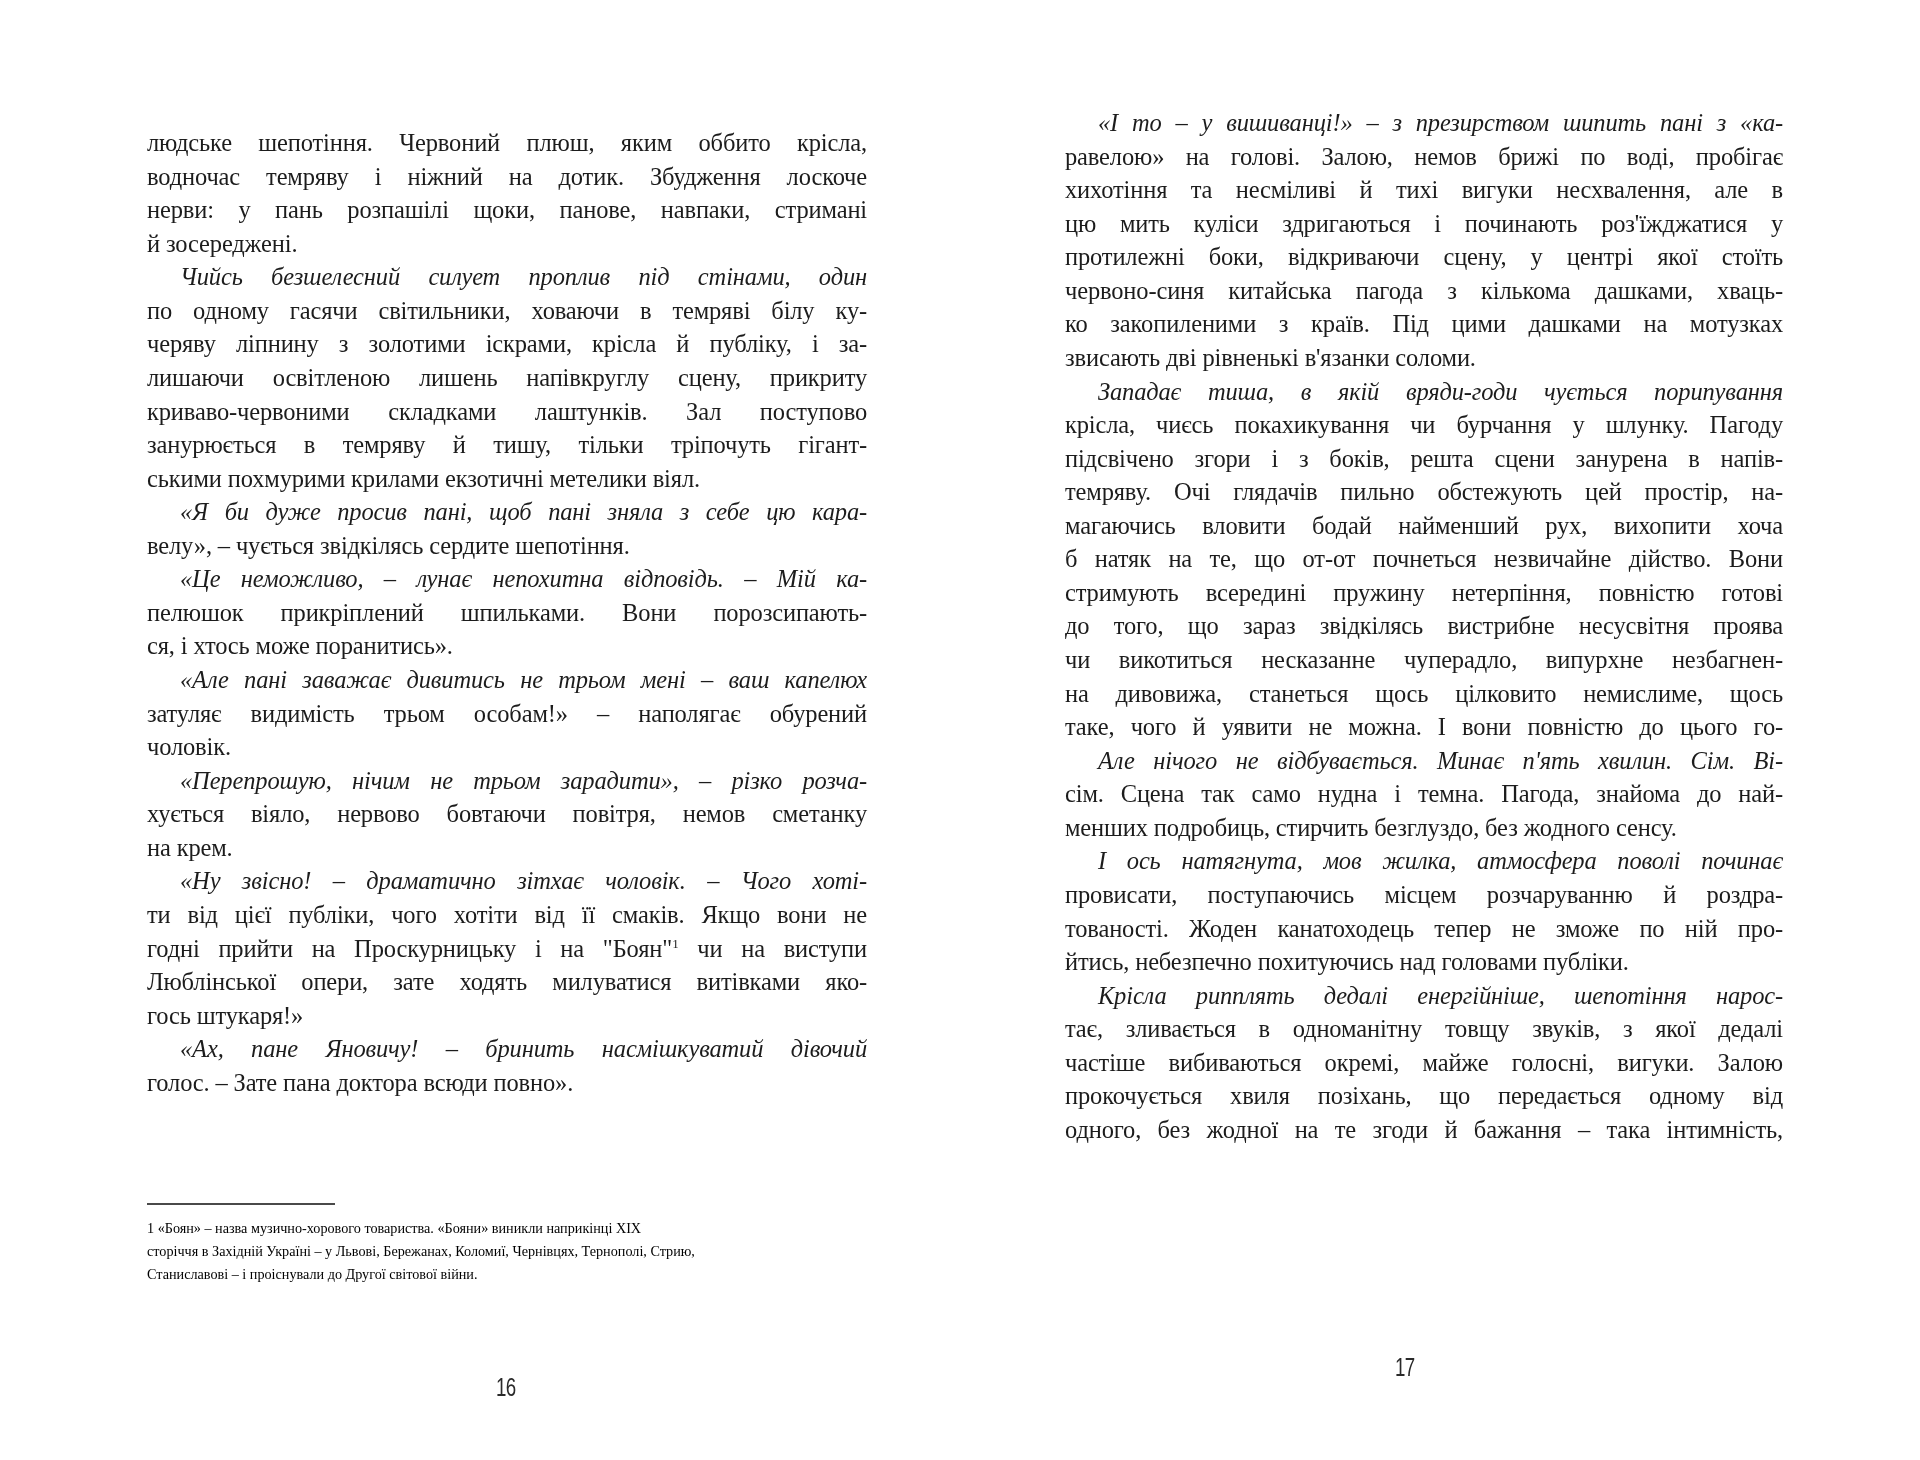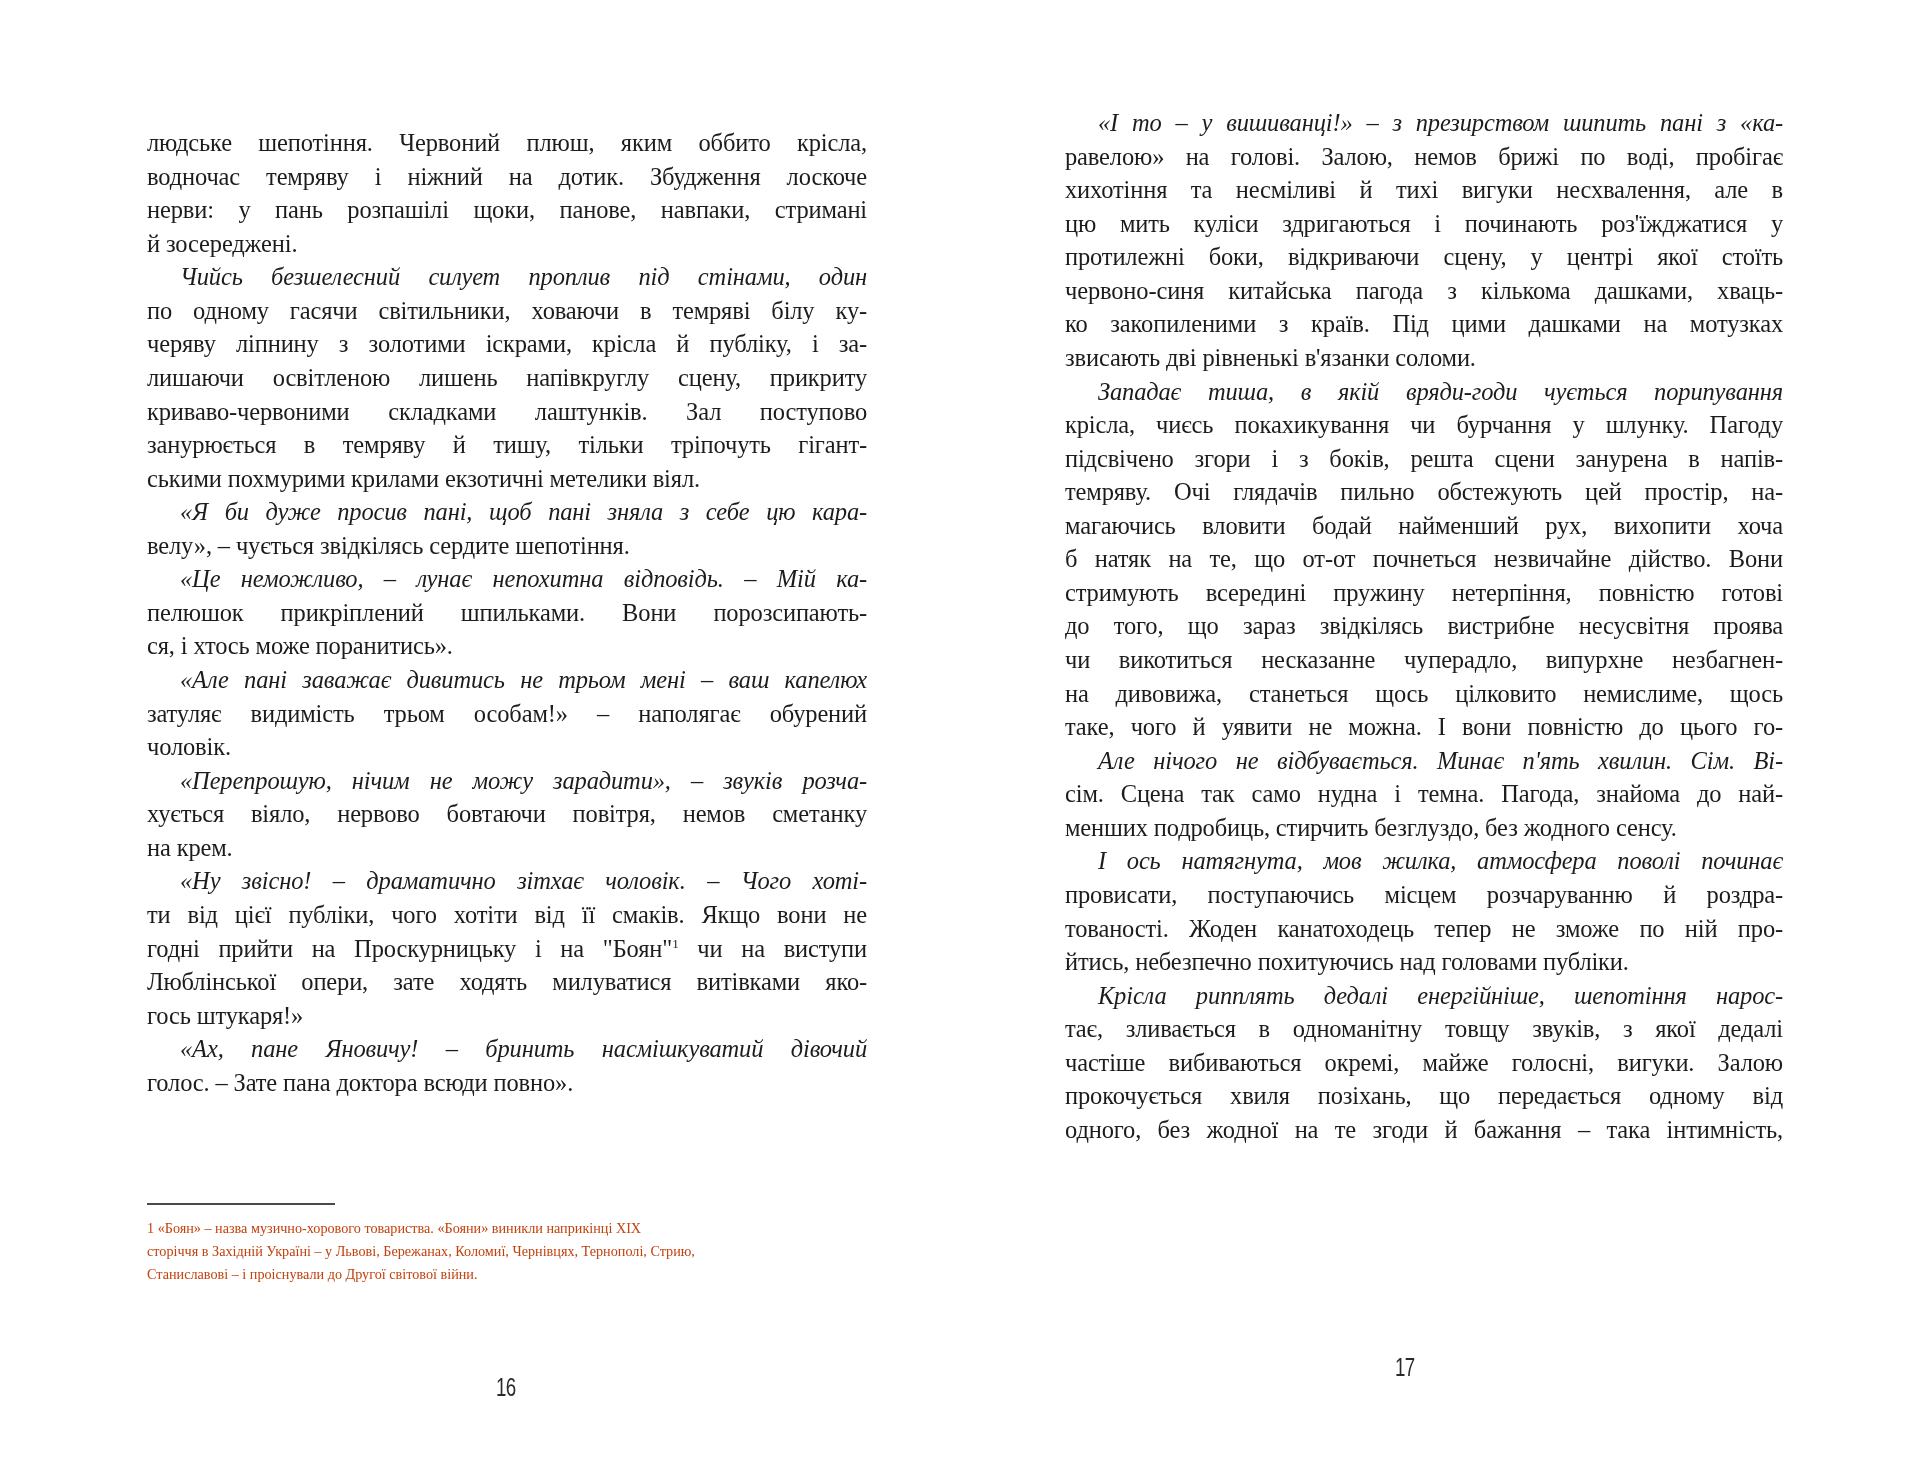--- a/index.html
+++ b/index.html
@@ -61,21 +61,21 @@
     height: 0;
     border-top: 2.5px solid #4a4a4a;
   }
   .footnote {
     position: absolute;
     left: 0;
     top: 1197px;
     width: 720px;
     font-size: 14.2px;
     line-height: 23px;
-    color: #c2410c;
+    color: #000000;
   }
   .footnote .fline {
     display: block;
     white-space: nowrap;
   }
 
   .page-number {
     position: absolute;
     top: 1352px;
     font-family: "Liberation Sans Narrow", "Liberation Sans", "DejaVu Sans Condensed", sans-serif;
@@ -106,21 +106,21 @@
       <span class="line"><span>занурюється в темряву й тишу, тільки тріпочуть гігант-</span></span>
       <span class="line last"><span>ськими похмурими крилами екзотичні метелики віял.</span></span>
       <span class="line indent"><span>«Я би дуже просив пані, щоб пані зняла з себе цю кара-</span></span>
       <span class="line last"><span>велу», – чується звідкілясь сердите шепотіння.</span></span>
       <span class="line indent"><span>«Це неможливо, – лунає непохитна відповідь. – Мій ка-</span></span>
       <span class="line"><span>пелюшок прикріплений шпильками. Вони порозсипають-</span></span>
       <span class="line last"><span>ся, і хтось може поранитись».</span></span>
       <span class="line indent"><span>«Але пані заважає дивитись не трьом мені – ваш капелюх</span></span>
       <span class="line"><span>затуляє видимість трьом особам!» – наполягає обурений</span></span>
       <span class="line last"><span>чоловік.</span></span>
-      <span class="line indent"><span>«Перепрошую, нічим не можу зарадити», – звуків розча-</span></span>
+      <span class="line indent"><span>«Перепрошую, нічим не трьом зарадити», – різко розча-</span></span>
       <span class="line"><span>хується віяло, нервово бовтаючи повітря, немов сметанку</span></span>
       <span class="line last"><span>на крем.</span></span>
       <span class="line indent"><span>«Ну звісно! – драматично зітхає чоловік. – Чого хоті-</span></span>
       <span class="line"><span>ти від цієї публіки, чого хотіти від її смаків. Якщо вони не</span></span>
       <span class="line"><span>годні прийти на Проскурницьку і на "Боян"</span><sup class="fn-ref">1</sup><span> чи на виступи</span></span>
       <span class="line"><span>Люблінської опери, зате ходять милуватися витівками яко-</span></span>
       <span class="line last"><span>гось штукаря!»</span></span>
       <span class="line indent"><span>«Ах, пане Яновичу! – бринить насмішкуватий дівочий</span></span>
       <span class="line last"><span>голос. – Зате пана доктора всюди повно».</span></span>
     </div>

